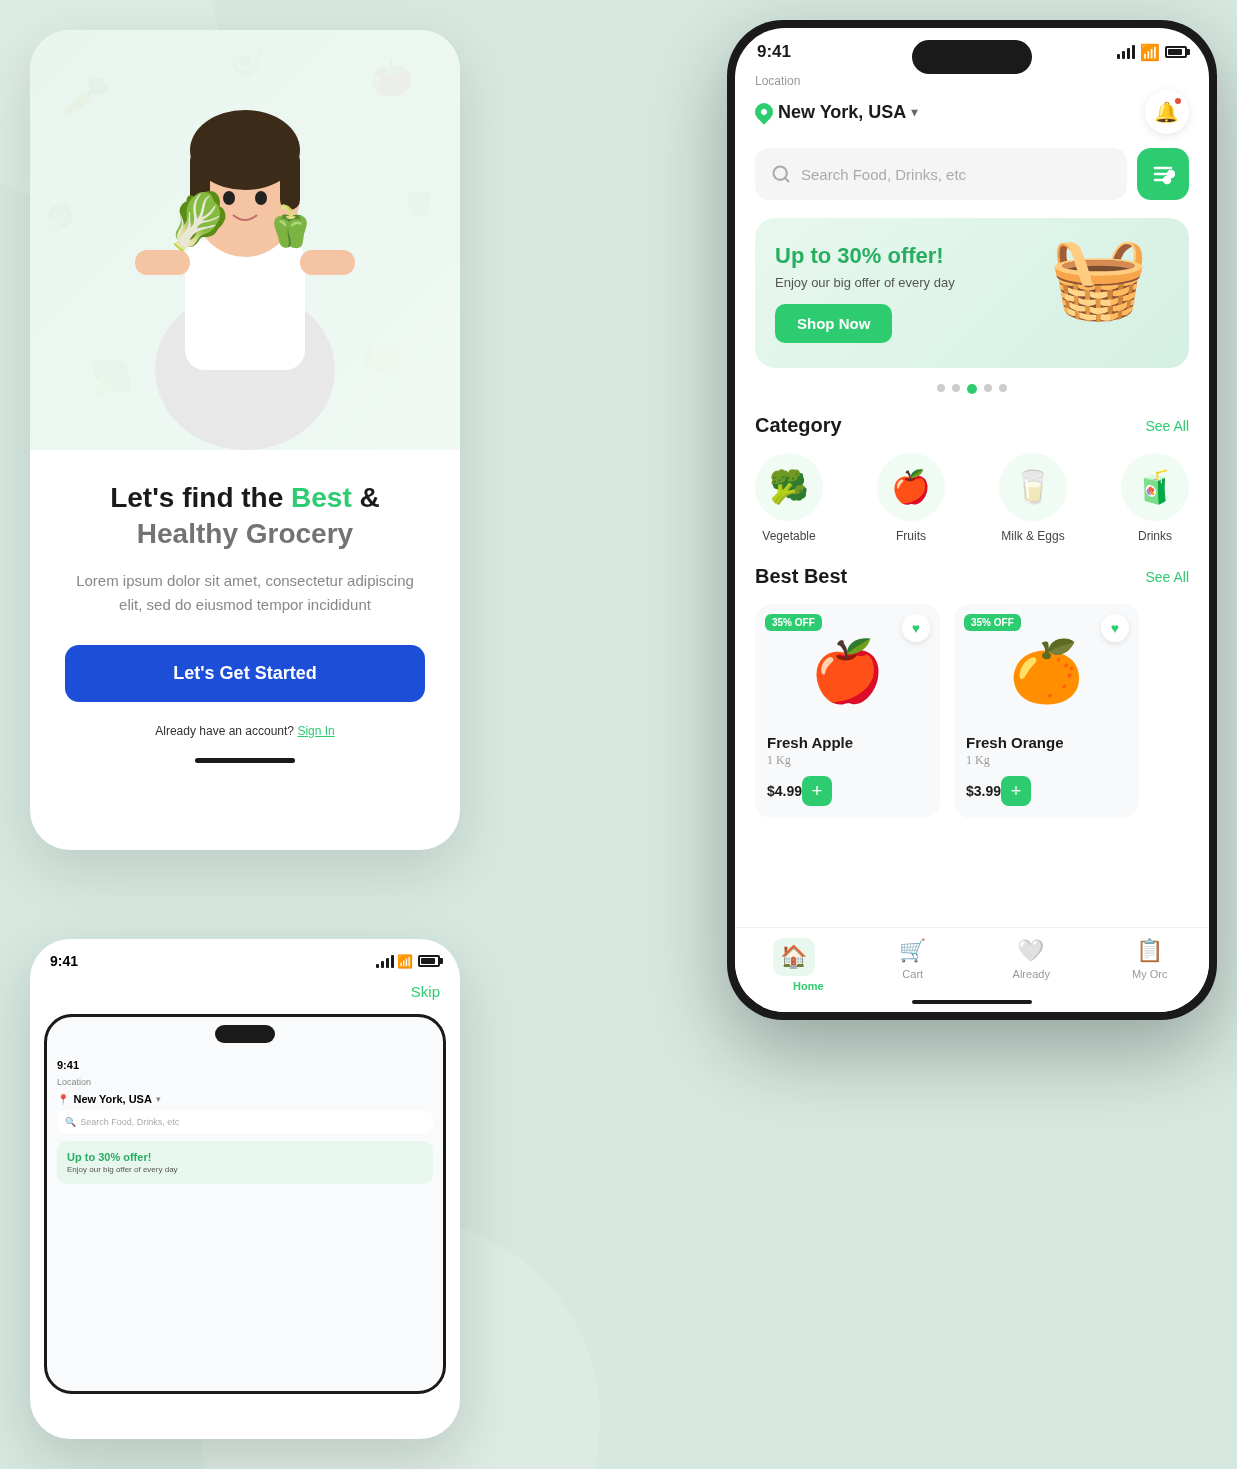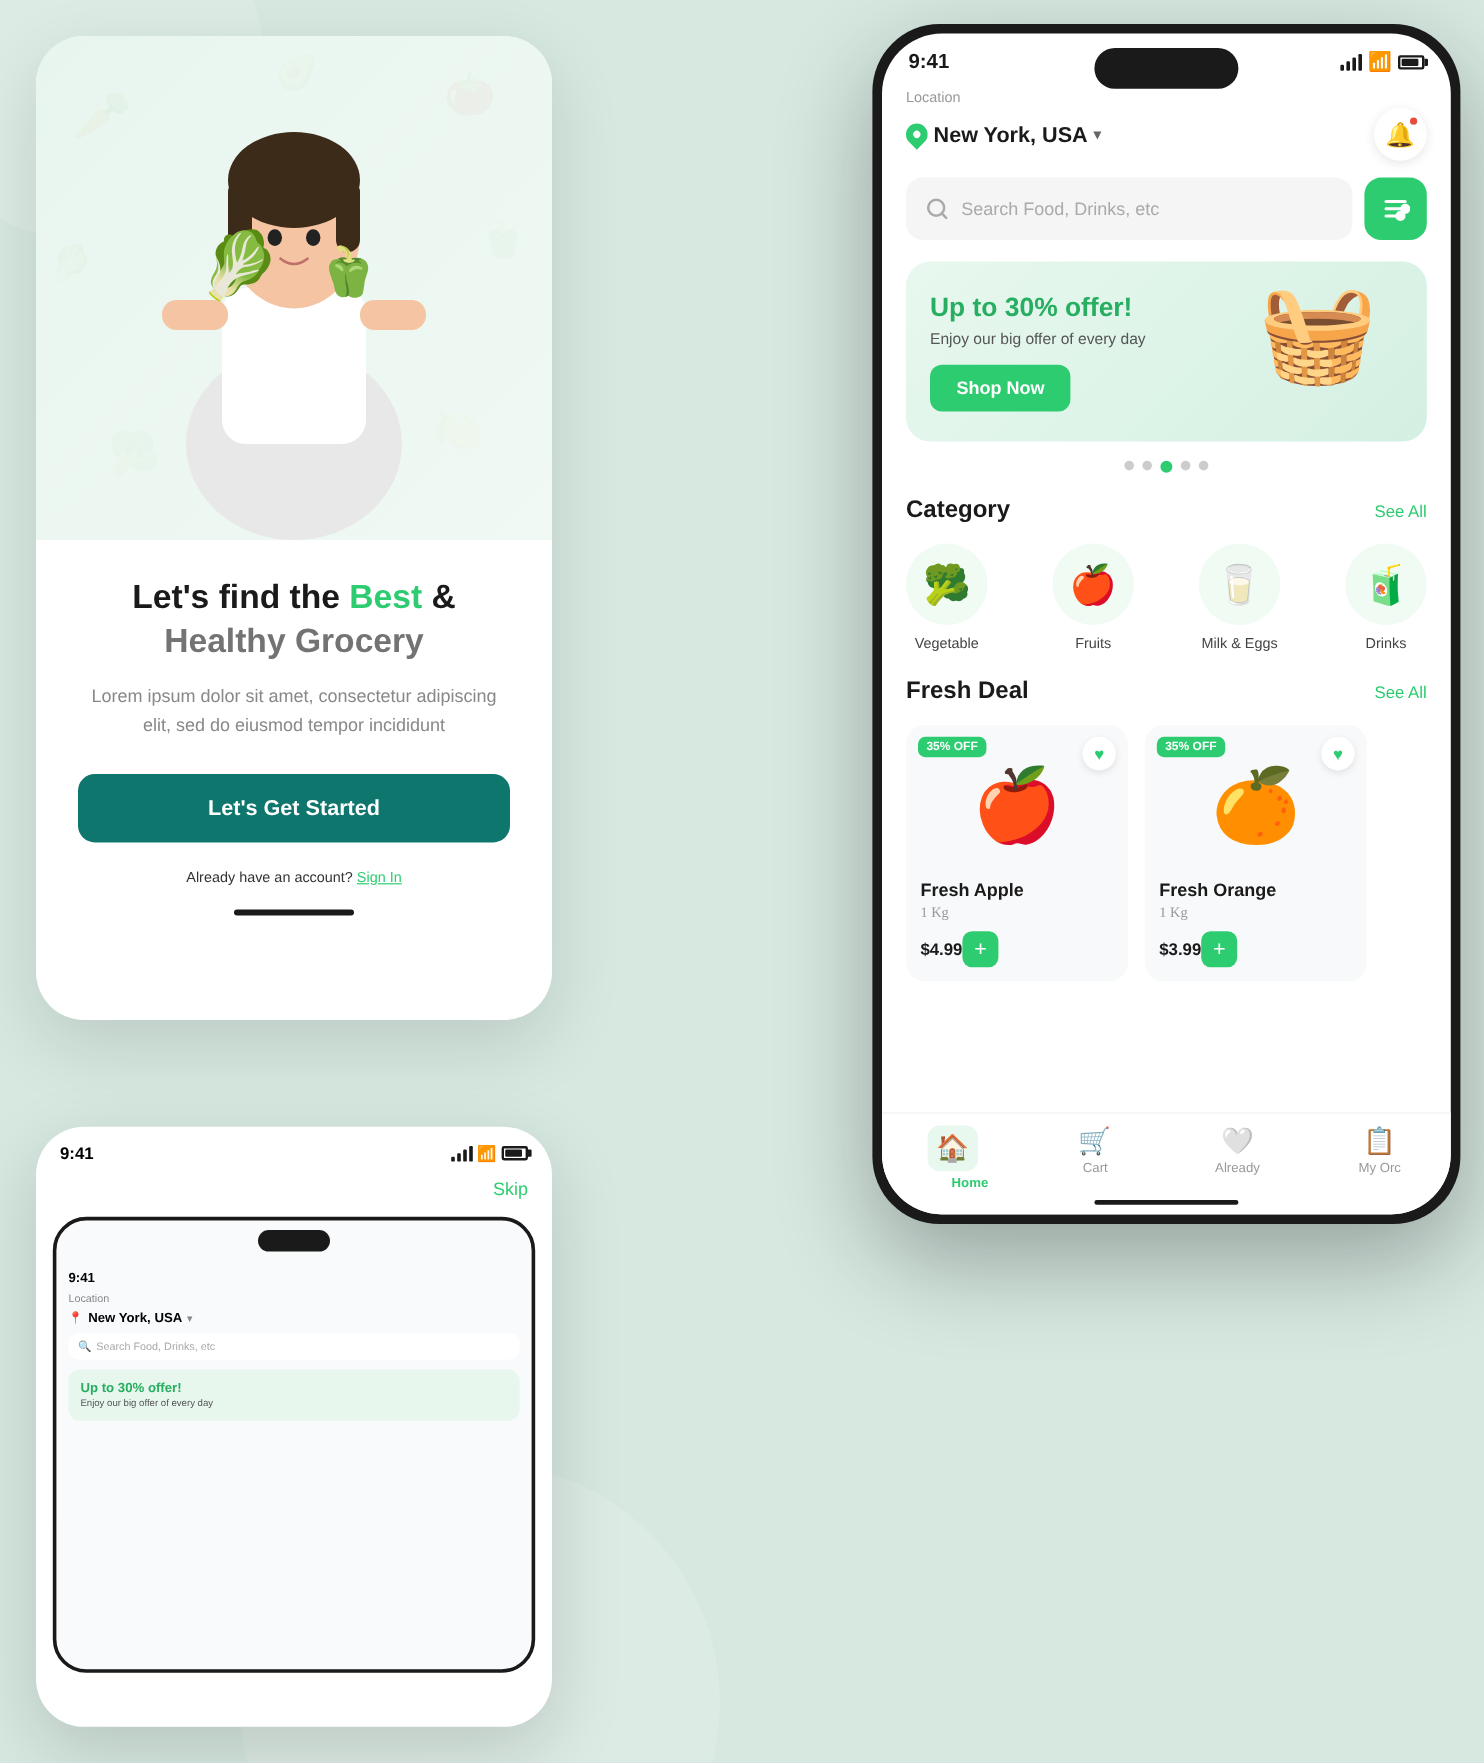--- a/index.html
+++ b/index.html
@@ -73,21 +73,21 @@
       font-size: 15px;
       color: #888;
       line-height: 1.6;
       margin-bottom: 28px;
     }
 
     .get-started-btn {
       display: block;
       width: 100%;
       padding: 18px;
-      background: #0f766e;
+      background: #1d4ed8;
       color: white;
       font-size: 18px;
       font-weight: 600;
       border: none;
       border-radius: 14px;
       cursor: pointer;
       margin-bottom: 22px;
     }
 
     .signin-text {
@@ -886,21 +886,21 @@
           <div class="category-icon-circle">🥛</div>
           <span class="category-label">Milk &amp; Eggs</span>
         </div>
         <div class="category-item">
           <div class="category-icon-circle">🧃</div>
           <span class="category-label">Drinks</span>
         </div>
       </div>
 
       <div class="section-header">
-        <span class="section-title">Fresh Deal</span>
+        <span class="section-title">Best Best</span>
         <span class="see-all">See All</span>
       </div>
 
       <div class="best-deal-row">
 
         <div class="deal-card">
           <div class="deal-badge">35% OFF</div>
           <div class="deal-fav">♥</div>
           <div class="deal-image">🍎</div>
           <div class="deal-name">Fresh Apple</div>

